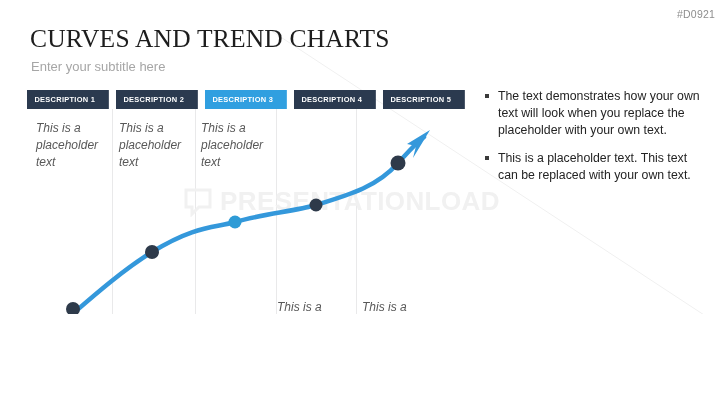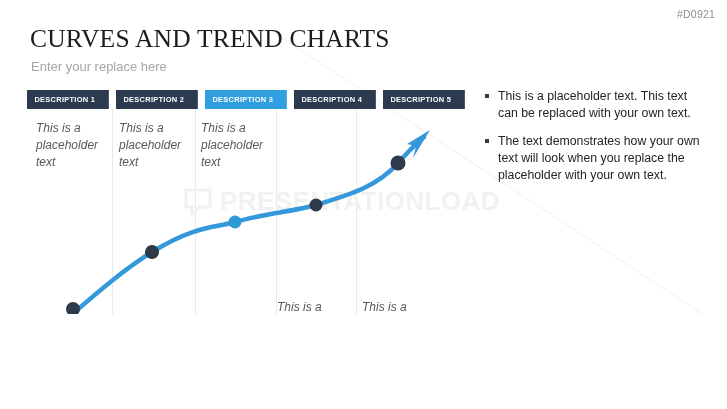--- a/index.html
+++ b/index.html
@@ -187,21 +187,21 @@
 
 <div id="slide">
 
   <svg class="diagonal">
     <line x1="270" y1="30" x2="727" y2="330" stroke="#f0f0f0" stroke-width="1"></line>
   </svg>
 
   <div class="doc-code">#D0921</div>
 
   <div class="title">CURVES AND TREND CHARTS</div>
-  <div class="subtitle">Enter your replace here</div>
+  <div class="subtitle">Enter your subtitle here</div>
 
   <div class="divider" style="left:112px; top:109px; height:236px;"></div>
   <div class="divider" style="left:195px; top:109px; height:236px;"></div>
   <div class="divider" style="left:276px; top:109px; height:236px;"></div>
   <div class="divider" style="left:356px; top:109px; height:236px;"></div>
 
   <div class="watermark">
     <svg width="30" height="30" viewBox="0 0 30 30">
       <path d="M3 3 h24 v17 h-11 l-7 7 v-7 h-6 z" fill="none" stroke="#f1f1f1" stroke-width="3"></path>
     </svg>
@@ -230,25 +230,25 @@
 
   <div class="ph" style="left:36px;  top:120px;">This is a placeholder text</div>
   <div class="ph" style="left:119px; top:120px;">This is a placeholder text</div>
   <div class="ph" style="left:201px; top:120px;">This is a placeholder text</div>
   <div class="ph" style="left:277px; top:299px;">This is a placeholder text</div>
   <div class="ph" style="left:362px; top:299px;">This is a placeholder text</div>
 
   <div class="bullets">
     <div class="bullet-row">
       <span class="bullet-mark"></span>
-      <span class="bullet-text">This is a placeholder text. This text can be replaced with your own text.</span>
+      <span class="bullet-text">The text demonstrates how your own text will look when you replace the placeholder with your own text.</span>
     </div>
     <div class="bullet-row">
       <span class="bullet-mark"></span>
-      <span class="bullet-text">The text demonstrates how your own text will look when you replace the placeholder with your own text.</span>
+      <span class="bullet-text">This is a placeholder text. This text can be replaced with your own text.</span>
     </div>
   </div>
 
   <div class="logo">
     <svg class="logo-mark" viewBox="0 0 26 26">
       <path d="M1.5 1.5 h23 v16 h-10.5 l-6.5 6.5 v-6.5 h-6 z" fill="#c8102e"></path>
       <path d="M6.5 6 h12 v6 h-12 z" fill="#ffffff"></path>
     </svg>
     <div class="logo-words">
       <div class="logo-main">

